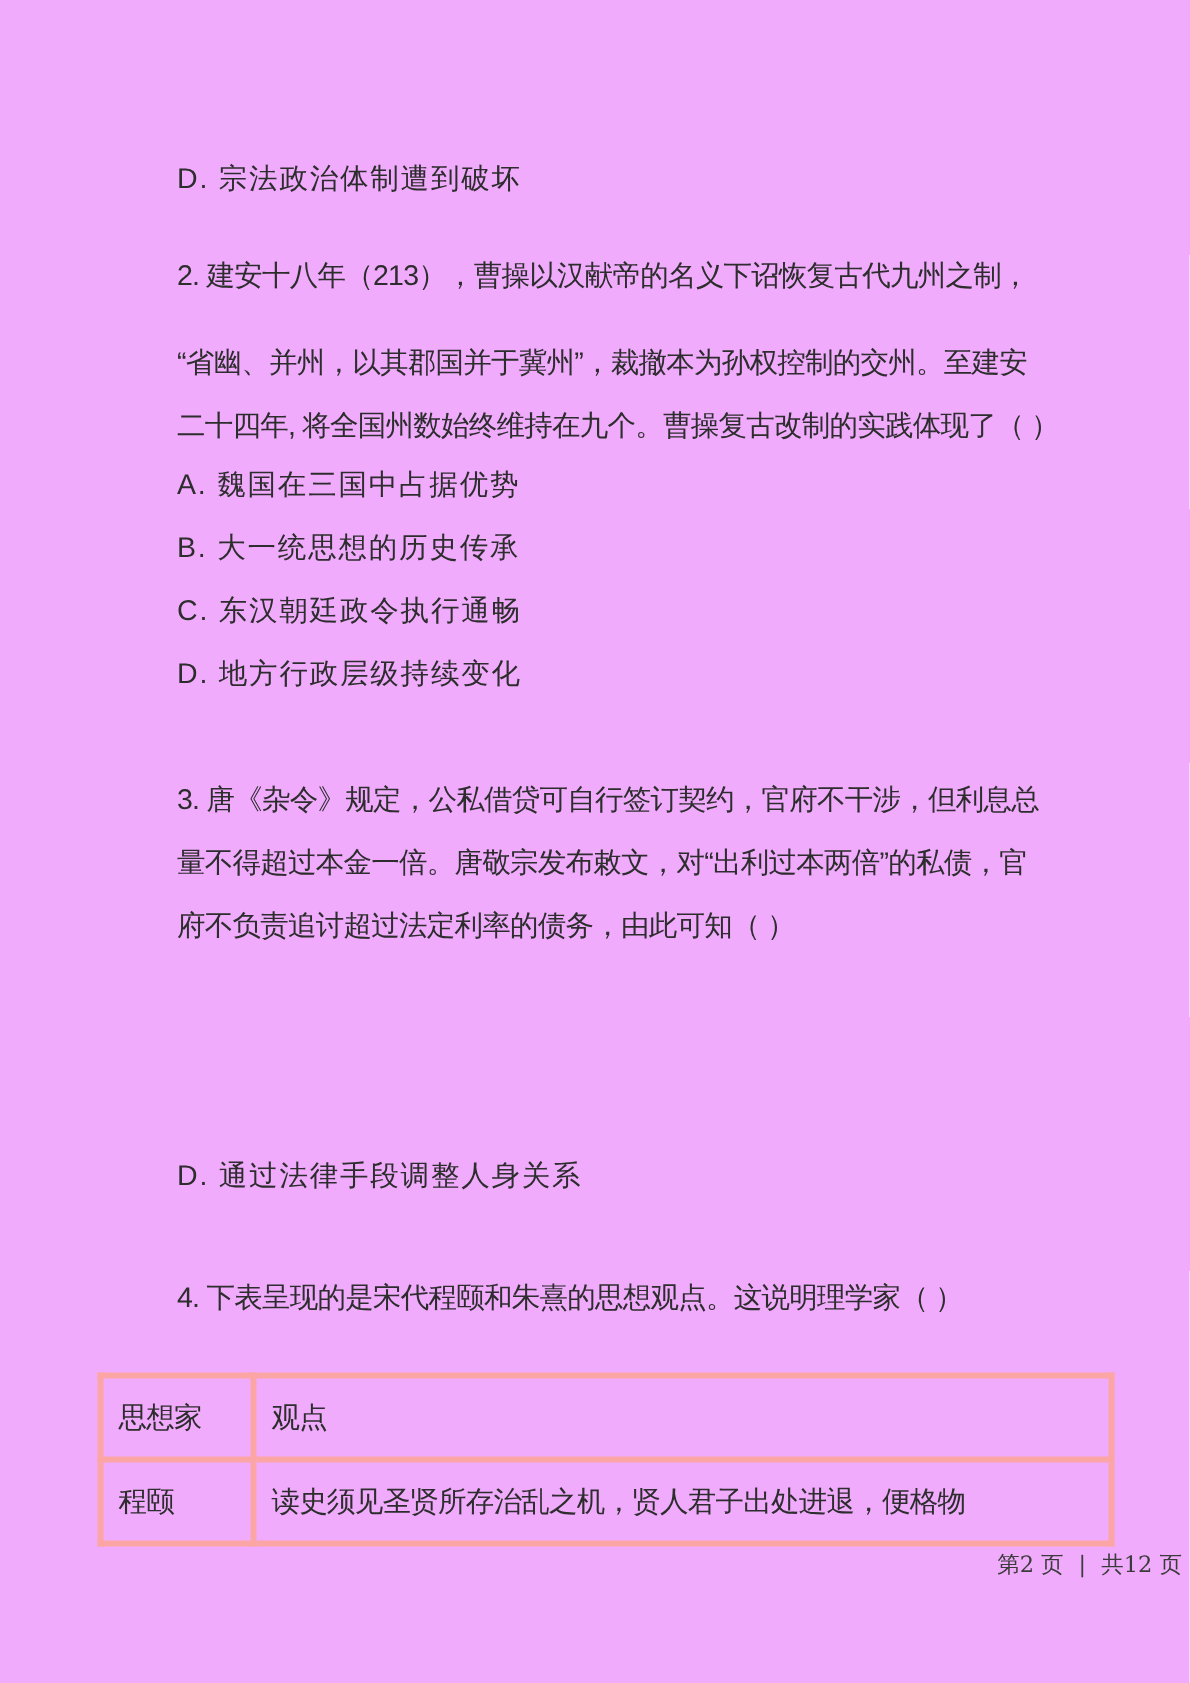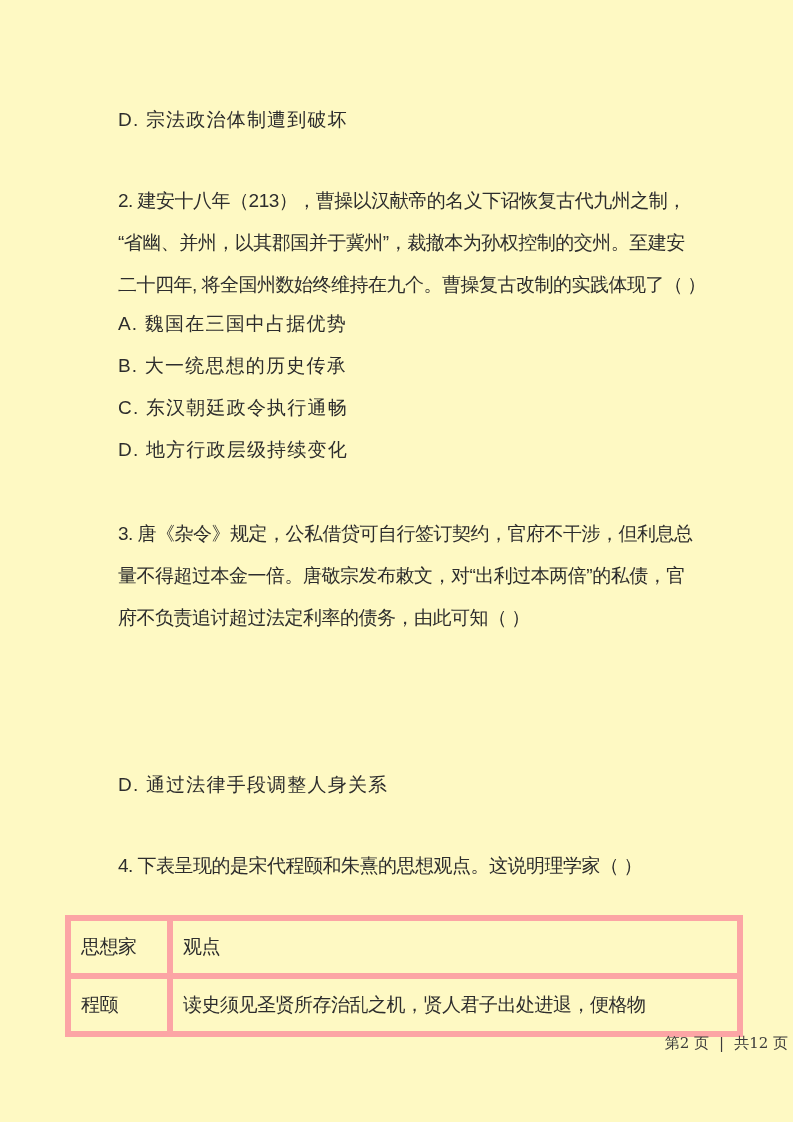--- a/index.html
+++ b/index.html
@@ -4,21 +4,21 @@
 <style>
   html, body {
     margin: 0;
     padding: 0;
     background: #ffffff;
   }
   .page {
     position: relative;
     width: 793px;
     height: 1122px;
-    background: #fef9c3;
+    background: #f0abfc;
     margin: 0 auto;
     overflow: hidden;
     font-family: "Liberation Sans", "DejaVu Sans", sans-serif;
     color: #2d2d2d;
   }
   .tl {
     position: absolute;
     left: 118px;
     height: 42px;
     line-height: 42px;
@@ -36,21 +36,21 @@
     top: 915px;
     width: 678px;
     border-collapse: collapse;
     table-layout: fixed;
     font-family: "Liberation Sans", "DejaVu Sans", sans-serif;
     font-size: 19px;
     letter-spacing: -0.5px;
     color: #2d2d2d;
   }
   .qtable th, .qtable td {
-    border: 6px solid #fca5a5;
+    border: 4px solid #fca5a5;
     height: 52px;
     padding: 0 10px;
     font-weight: normal;
     text-align: left;
     vertical-align: middle;
     white-space: nowrap;
     overflow: hidden;
   }
   .qtable .col-thinker { width: 102px; }
   .footer {
@@ -65,21 +65,21 @@
   }
   .footer span { margin: 0 5px; }
 </style>
 </head>
 <body>
 
 <div class="page">
 
   <div class="tl opt" style="top:99px">D. 宗法政治体制遭到破坏</div>
 
-  <div class="tl" style="top:180px">2. 建安十八年（213），曹操以汉献帝的名义下诏恢复古代九州之制，</div>
+  <div class="tl" style="top:164px">2. 建安十八年（213），曹操以汉献帝的名义下诏恢复古代九州之制，</div>
   <div class="tl" style="top:222px">“省幽、并州，以其郡国并于冀州”，裁撤本为孙权控制的交州。至建安</div>
   <div class="tl" style="top:264px">二十四年, 将全国州数始终维持在九个。曹操复古改制的实践体现了（ ）</div>
 
   <div class="tl opt" style="top:345px">B. 大一统思想的历史传承</div>
   <div class="tl opt" style="top:303px">A. 魏国在三国中占据优势</div>
   <div class="tl opt" style="top:429px">D. 地方行政层级持续变化</div>
   <div class="tl opt" style="top:387px">C. 东汉朝廷政令执行通畅</div>
 
   <div class="tl" style="top:513px">3. 唐《杂令》规定，公私借贷可自行签订契约，官府不干涉，但利息总</div>
   <div class="tl" style="top:555px">量不得超过本金一倍。唐敬宗发布敕文，对“出利过本两倍”的私债，官</div>

